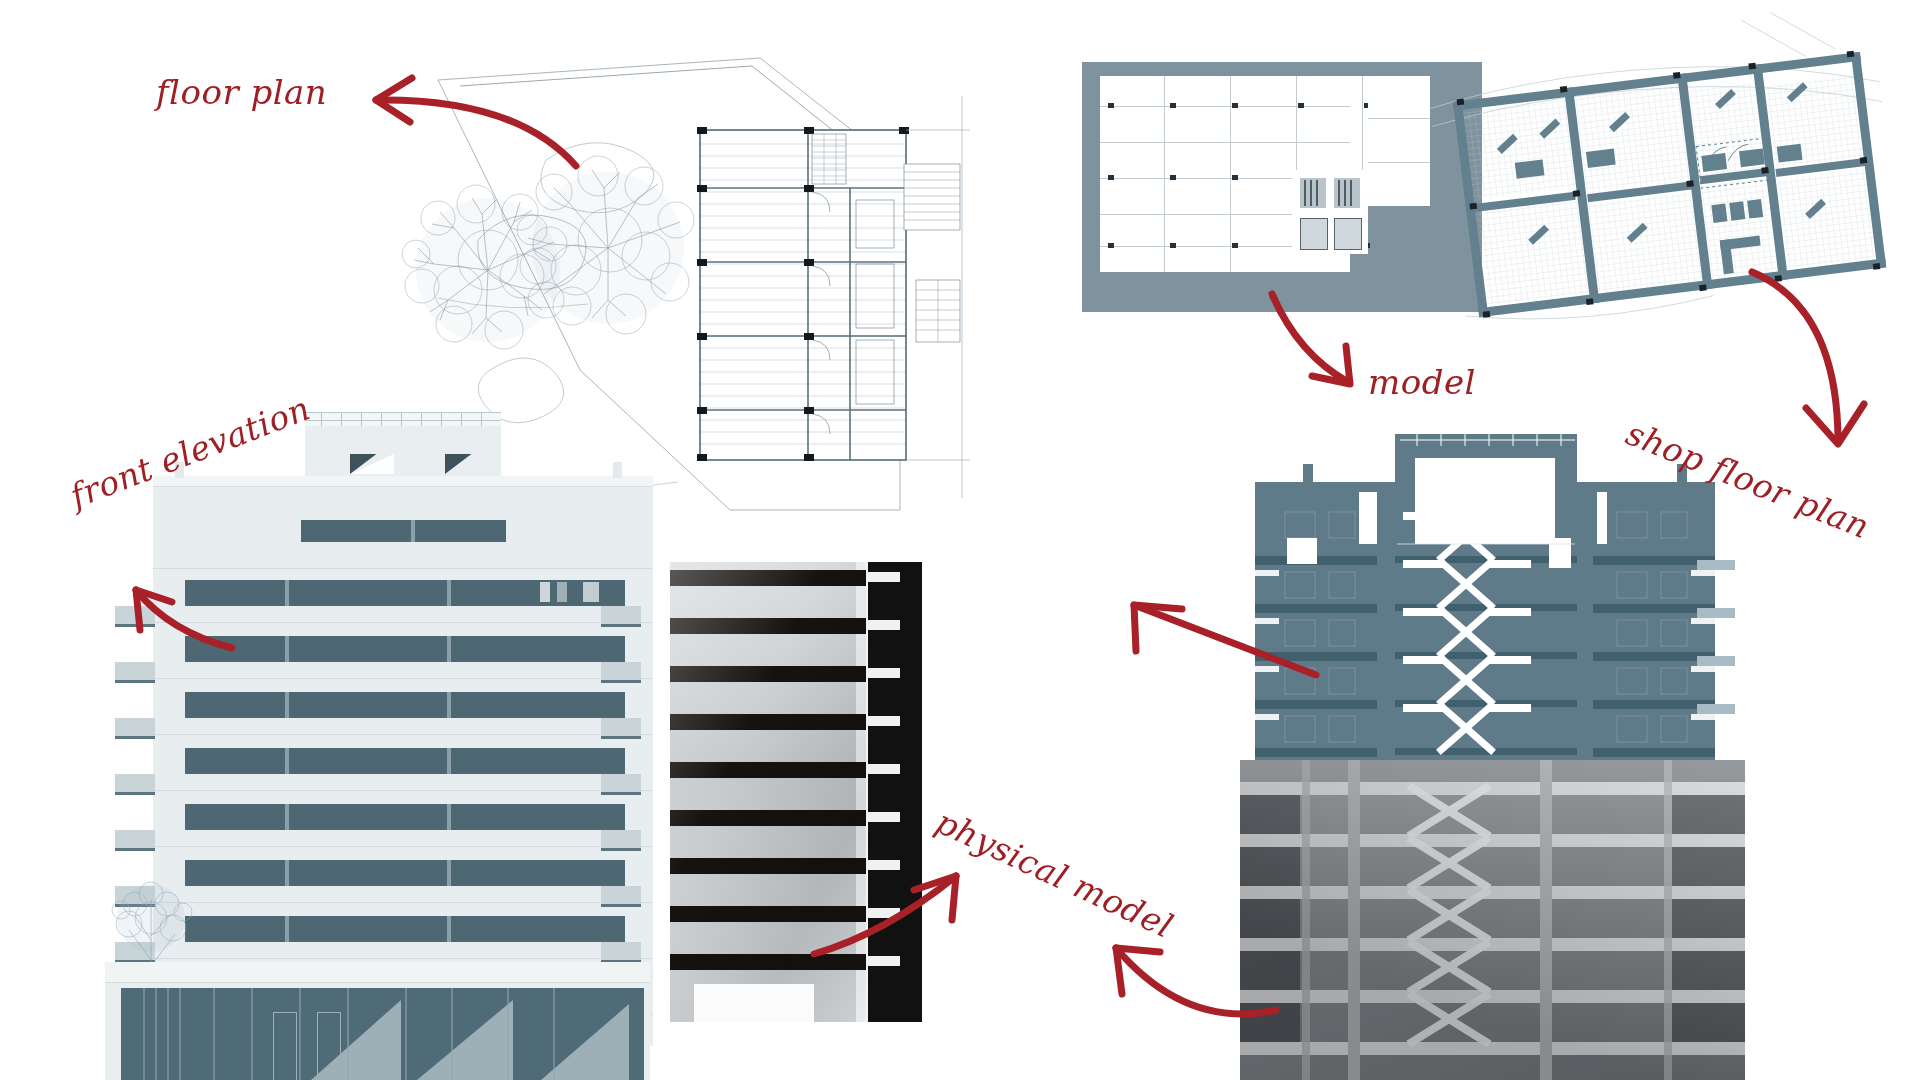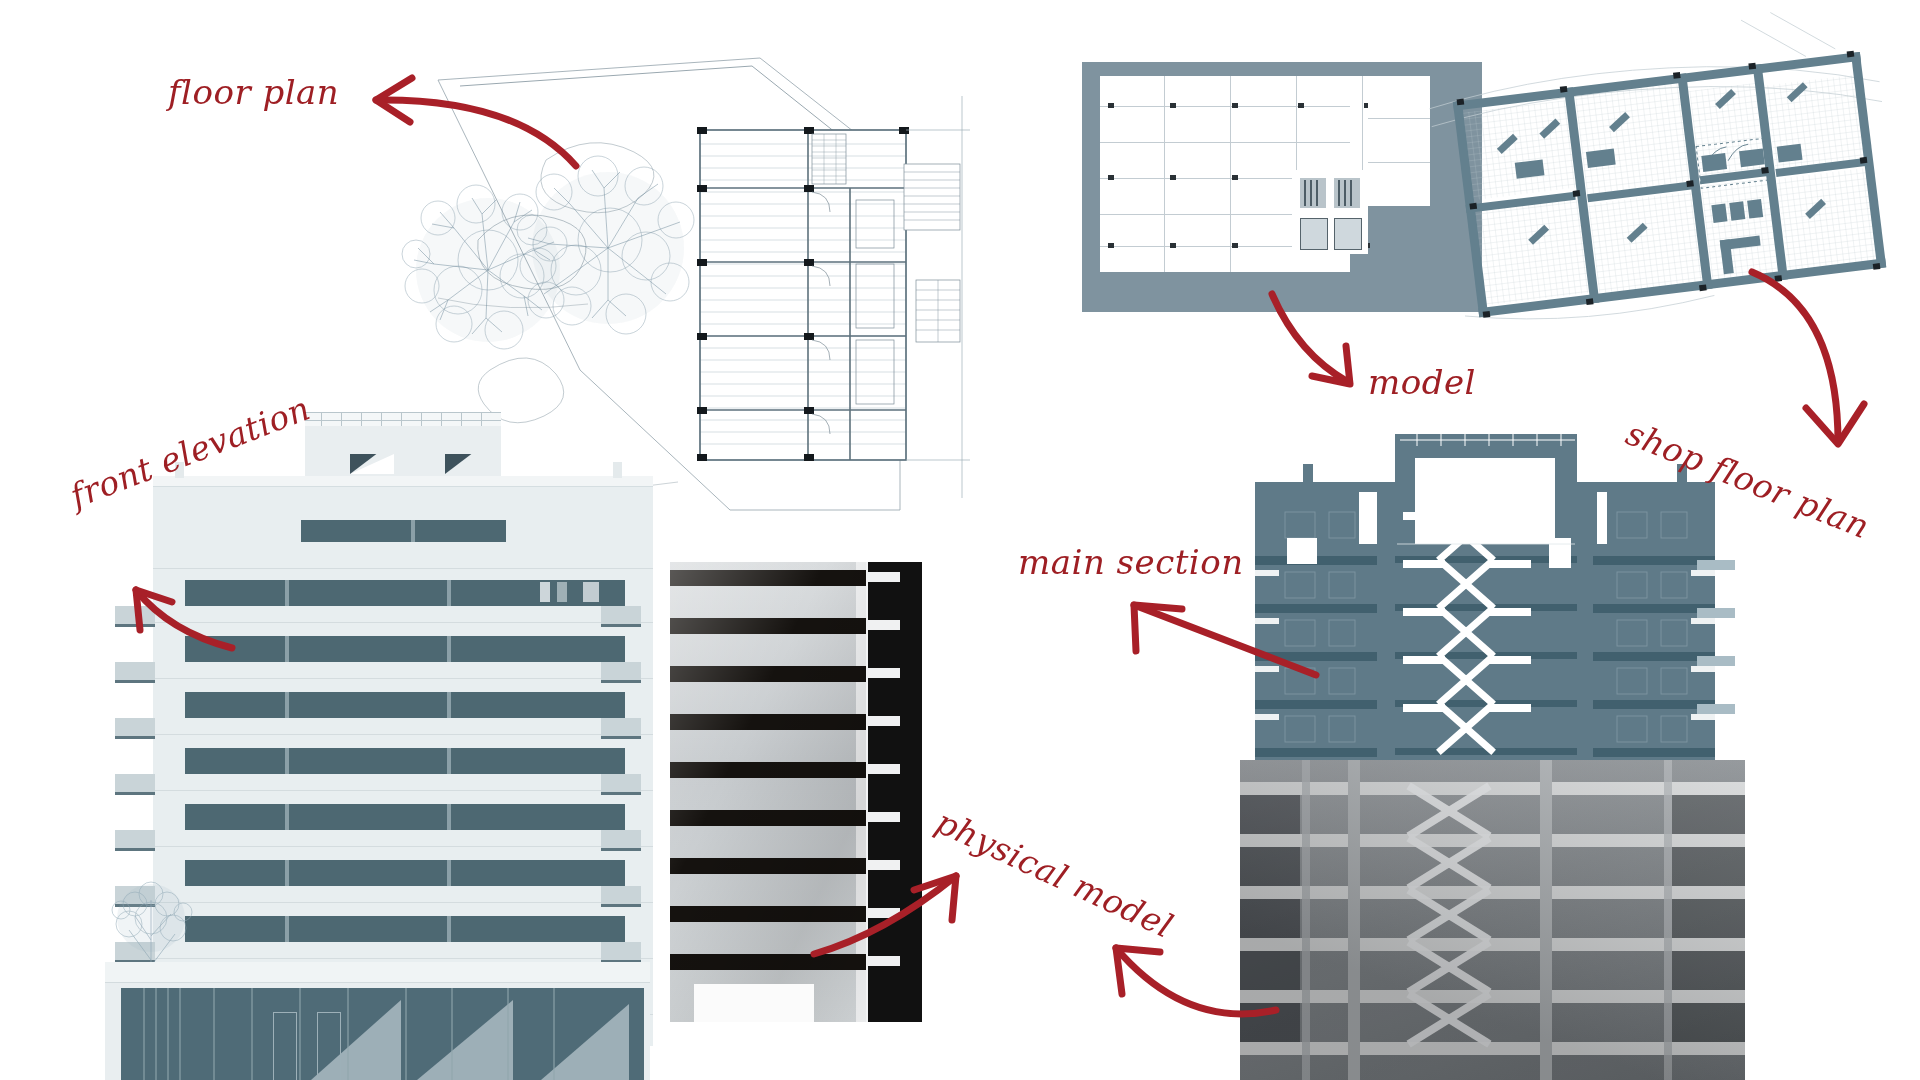--- a/index.html
+++ b/index.html
@@ -702,21 +702,21 @@
         <path d="M22 28 L96 74 M96 28 L22 74"></path>
         <path d="M22 80 L96 126 M96 80 L22 126"></path>
         <path d="M22 132 L96 178 M96 132 L22 178"></path>
         <path d="M22 184 L96 230 M96 184 L22 230"></path>
         <path d="M22 236 L96 282 M96 236 L22 282"></path>
       </g>
     </svg>
     <div style="position:absolute;inset:0;background:linear-gradient(200deg,rgba(255,255,255,.12) 0%,rgba(0,0,0,.22) 70%);"></div>
   </div>
 
-  <div class="anno" style="left:168px;top:72px;font-size:34px;">floor plan</div>
+  <div class="anno" style="left:156px;top:72px;font-size:34px;">floor plan</div>
   <svg class="piece" style="left:320px;top:60px;" width="260" height="110" viewBox="0 0 260 110">
     <path d="M256 106 q-60 -68 -200 -66" stroke="#a82028" stroke-width="7" fill="none" stroke-linecap="round"></path>
     <path d="M56 40 L92 18 M56 40 L90 62" stroke="#a82028" stroke-width="7" fill="none" stroke-linecap="round"></path>
   </svg>
 
   <div class="anno" style="left:72px;top:478px;font-size:33px;transform:rotate(-21deg);">front elevation</div>
   <svg class="piece" style="left:110px;top:570px;" width="130" height="90" viewBox="0 0 130 90">
     <path d="M122 78 q-62 -16 -96 -58" stroke="#a82028" stroke-width="7" fill="none" stroke-linecap="round"></path>
     <path d="M26 20 L30 60 M26 20 L62 32" stroke="#a82028" stroke-width="7" fill="none" stroke-linecap="round"></path>
   </svg>
@@ -726,21 +726,20 @@
     <path d="M6 4 q26 60 76 88" stroke="#a82028" stroke-width="7" fill="none" stroke-linecap="round"></path>
     <path d="M84 94 L46 86 M84 94 L80 56" stroke="#a82028" stroke-width="7" fill="none" stroke-linecap="round"></path>
   </svg>
 
   <div class="anno" style="left:1628px;top:412px;font-size:33px;transform:rotate(22deg);">shop floor plan</div>
   <svg class="piece" style="left:1748px;top:268px;" width="140" height="200" viewBox="0 0 140 200">
     <path d="M4 4 q86 36 86 170" stroke="#a82028" stroke-width="7" fill="none" stroke-linecap="round"></path>
     <path d="M90 176 L58 140 M90 176 L116 136" stroke="#a82028" stroke-width="7" fill="none" stroke-linecap="round"></path>
   </svg>
 
-  <div class="anno" style="left:1018px;top:542px;font-size:34px;">main section</div>
   <svg class="piece" style="left:1120px;top:595px;" width="200" height="85" viewBox="0 0 200 85">
     <path d="M196 80 L14 10" stroke="#a82028" stroke-width="7" fill="none" stroke-linecap="round"></path>
     <path d="M14 10 L16 56 M14 10 L62 14" stroke="#a82028" stroke-width="7" fill="none" stroke-linecap="round"></path>
   </svg>
 
   <div class="anno" style="left:938px;top:800px;font-size:33px;transform:rotate(25deg);">physical model</div>
   <svg class="piece" style="left:810px;top:870px;" width="160" height="90" viewBox="0 0 160 90">
     <path d="M4 84 q70 -20 142 -78" stroke="#a82028" stroke-width="7" fill="none" stroke-linecap="round"></path>
     <path d="M146 6 L104 20 M146 6 L142 50" stroke="#a82028" stroke-width="7" fill="none" stroke-linecap="round"></path>
   </svg>

